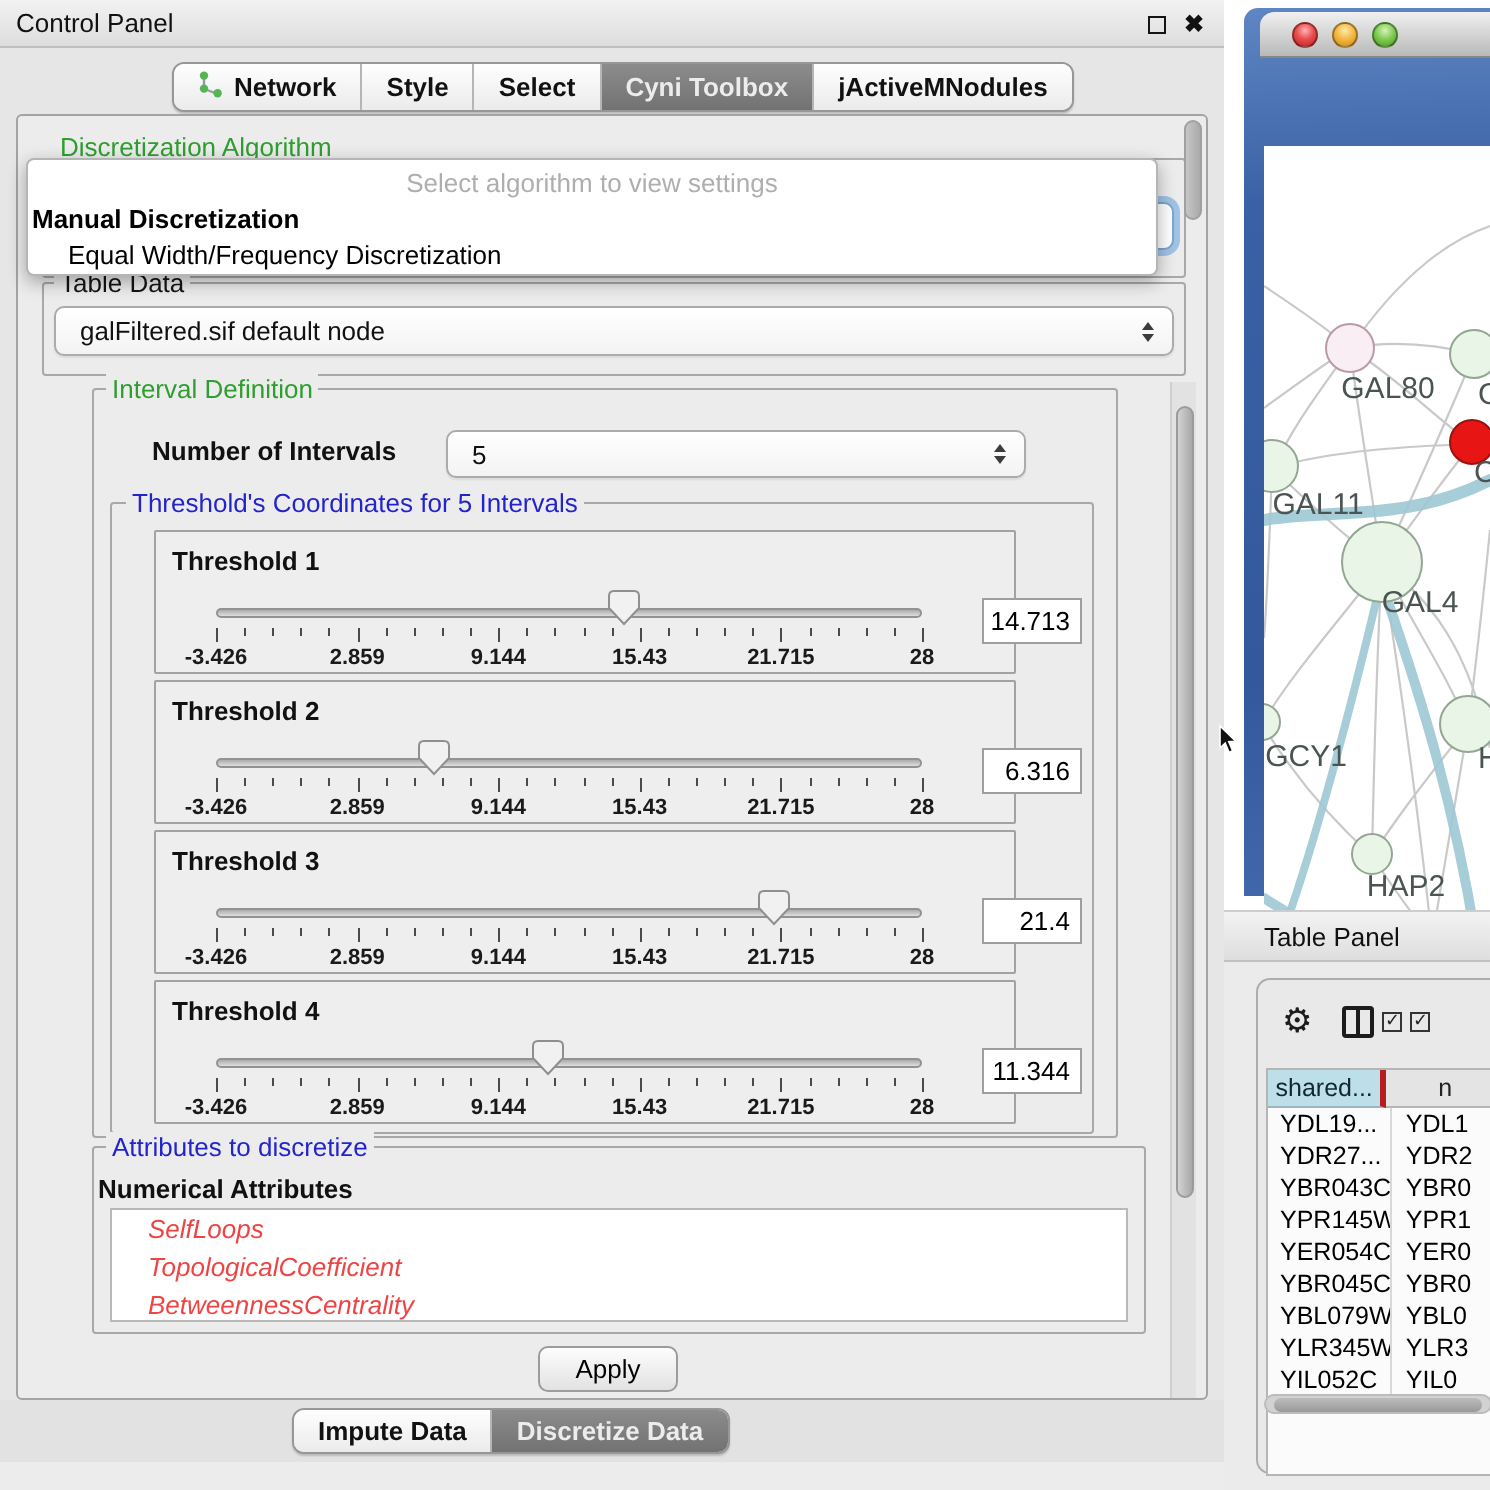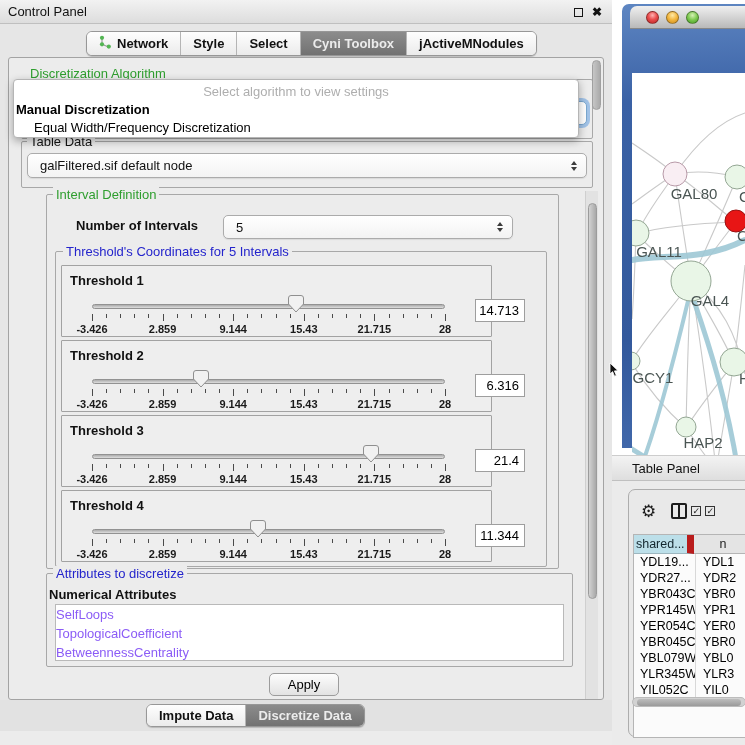--- a/index.html
+++ b/index.html
@@ -59,37 +59,37 @@
   #algo-popup .opt1 { margin-top:3px; padding-left:2px; font-weight:bold; color:#000; }
   #algo-popup .opt2 { margin-top:3px; padding-left:20px; color:#000; }
 
   
   #cp-vscroll { position:absolute; left:576px; top:133px; width:13px; height:508px;
     background:#e2e2e2; border-left:1px solid #cfcfcf; }
   #cp-vscroll .thumb { position:absolute; left:2px; top:12px; width:9px; height:396px; border-radius:5px;
     background:linear-gradient(90deg,#d2d2d2,#a8a8a8); border:1px solid #9b9b9b; }
 
   
-  .thrbox { position:absolute; left:52px; width:431px; height:72px; border:1px solid #a2a2a2;
+  .thrbox { position:absolute; left:68px; width:431px; height:72px; border:1px solid #a2a2a2;
     background:#eeeeee; border-radius:1px; }
   .thrlabel { position:absolute; left:8px; top:7px; font-size:13px; font-weight:bold; color:#111; }
   .thrtrack { position:absolute; left:30px; top:38px; width:353px; height:5px; border-radius:3px;
     background:linear-gradient(#ababab,#dedede); border:1px solid #929292; }
   .thumbwrap { position:absolute; top:29px; width:16px; height:18px; }
   .tick { position:absolute; width:1px; background:#4a4a4a; top:48px; height:4px; }
   .tick.major { height:7px; }
   .ticklab { position:absolute; top:57px; width:56px; margin-left:-28px; text-align:center;
     font-size:11px; font-weight:bold; color:#1a1a1a; }
   .thrfield { position:absolute; left:413px; top:33px; width:50px; height:23px; background:#fff;
     border:1px solid #9e9e9e; font-size:13px; color:#000; text-align:right; padding-right:5px; line-height:21px; }
 
   
   #attr-list { position:absolute; left:46px; top:546px; width:509px; height:57px; background:#fff;
     border:1px solid #b9b9b9; overflow:hidden; }
-  .attr-item { font-size:13px; line-height:19px; color:#8b5cf6; white-space:nowrap; }
+  .attr-item { padding-left:18px; font-size:13px; line-height:19px; color:#ef4444; white-space:nowrap;font-style:italic; }
   #attr-vscroll { position:absolute; right:2px; top:2px; width:9px; height:50px; border-radius:5px;
     background:linear-gradient(90deg,#c6c6c6,#aaaaaa); border:1px solid #a0a0a0; }
 
   #apply-btn { position:absolute; left:260px; top:615px; width:70px; height:23px;
     background:linear-gradient(#fdfdfd,#e2e2e2); border:1px solid #9c9c9c; border-radius:5px;
     font-size:13px; text-align:center; line-height:21px; color:#000; }
 
   #cp-bottom-strip { position:absolute; left:0; top:700px; width:612px; height:31px; background:#e2e2e2; }
   #cp-bottom-strip2 { position:absolute; left:0; top:731px; width:612px; height:14px; background:#ececec; }
 
@@ -120,21 +120,21 @@
   .gear { font-family:"DejaVu Sans", sans-serif; font-size:17px; color:#1c1c1c; line-height:20px; }
   .split-ic { width:16px; height:16px; border:2px solid #1c1c1c; border-radius:2px; margin-left:15px; position:relative; }
   .split-ic::after { content:""; position:absolute; left:5px; top:0; width:2px; height:12px; background:#1c1c1c; }
   .cbx { width:10px; height:10px; border:1.5px solid #333; margin-left:4px; font-size:9px; line-height:8px;
     text-align:center; color:#222; font-family:"DejaVu Sans", sans-serif; }
   .cbx:first-of-type { margin-left:17px; }
 
   #tp-table { position:absolute; left:4px; top:44px; width:121px; height:204px; background:#fbfbfb;
     border:1px solid #b5b5b5; overflow:hidden; }
   #tp-header { display:flex; height:19px; }
-  .hcell1 { width:76px; background:#bcdfe9; border-right:7px solid #b91c1c; border-bottom:1px solid #9cb6bf;
+  .hcell1 { width:76px; background:#bcdfe9; border-right:3px solid #b91c1c; border-bottom:1px solid #9cb6bf;
     font-size:12.5px; color:#13262e; text-align:center; line-height:18px; }
   .hcell2 { width:70px; background:#e4e4e4; border-bottom:1px solid #b5b5b5; font-size:12.5px; color:#222;
     padding-left:26px; line-height:18px; }
   .tp-row { display:flex; height:16px; font-size:12.5px; color:#000; }
   .tp-row .c1 { width:76px; padding-left:6px; border-right:1px solid #d8d8d8; line-height:16px; white-space:nowrap; overflow:hidden; }
   .tp-row .c2 { width:70px; padding-left:7px; line-height:16px; white-space:nowrap; overflow:hidden; }
   #tp-hscroll { position:absolute; left:3px; top:207px; width:114px; height:10px; background:#d2d2d2;
     border:1px solid #bcbcbc; border-radius:5px; }
   #tp-hscroll .thumb { position:absolute; left:4px; top:1px; width:104px; height:7px; border-radius:4px;
     background:linear-gradient(#bdbdbd,#9a9a9a); }

